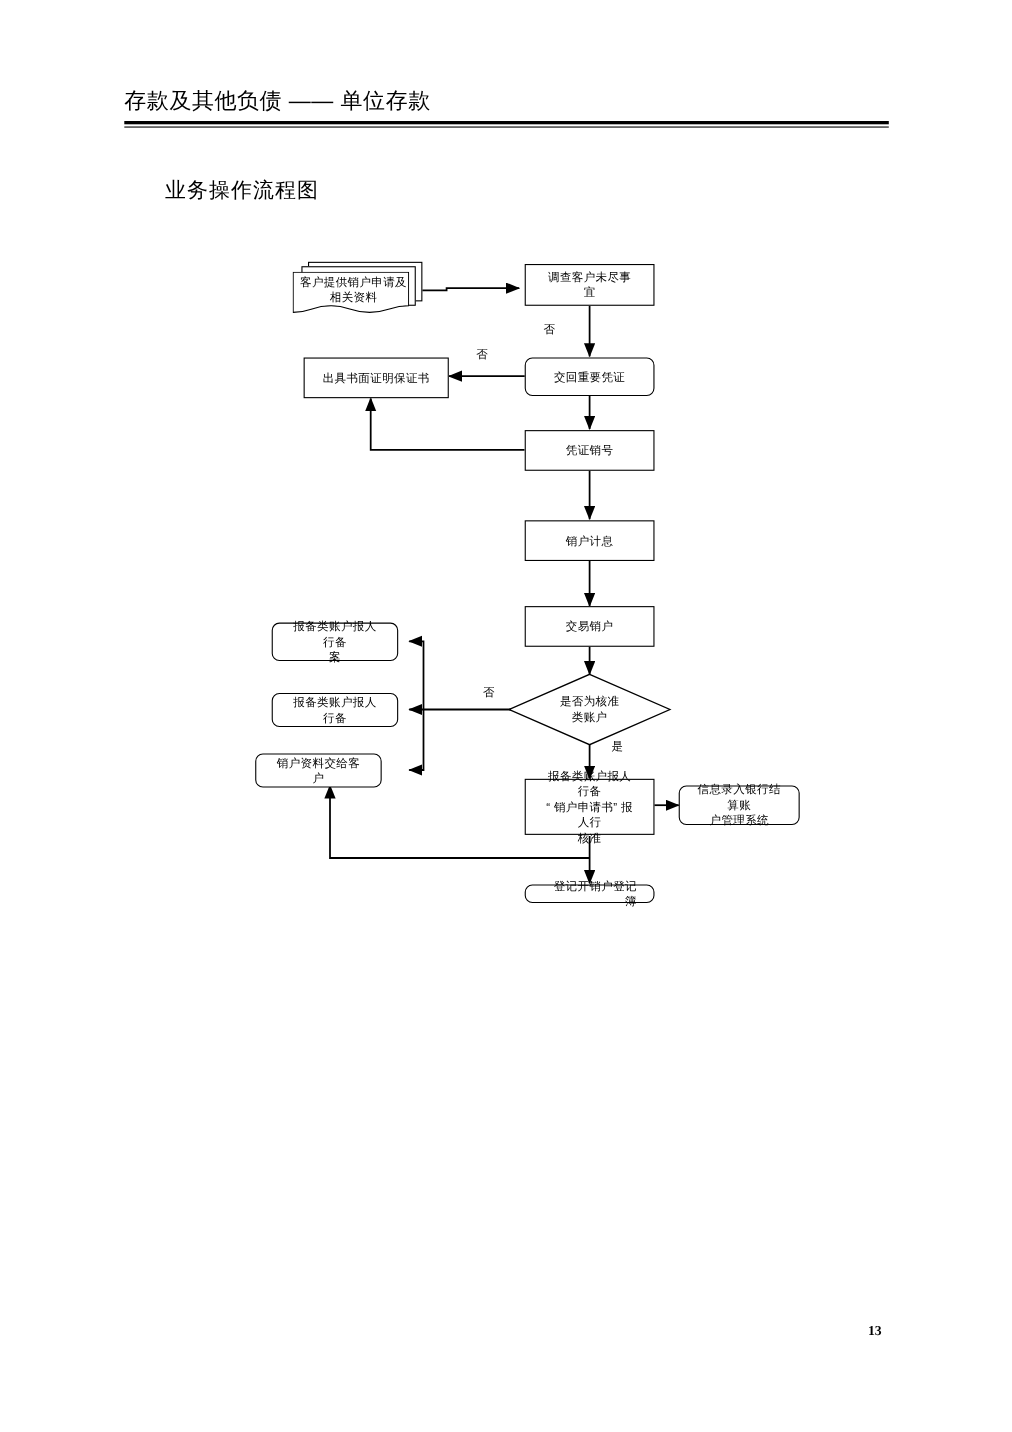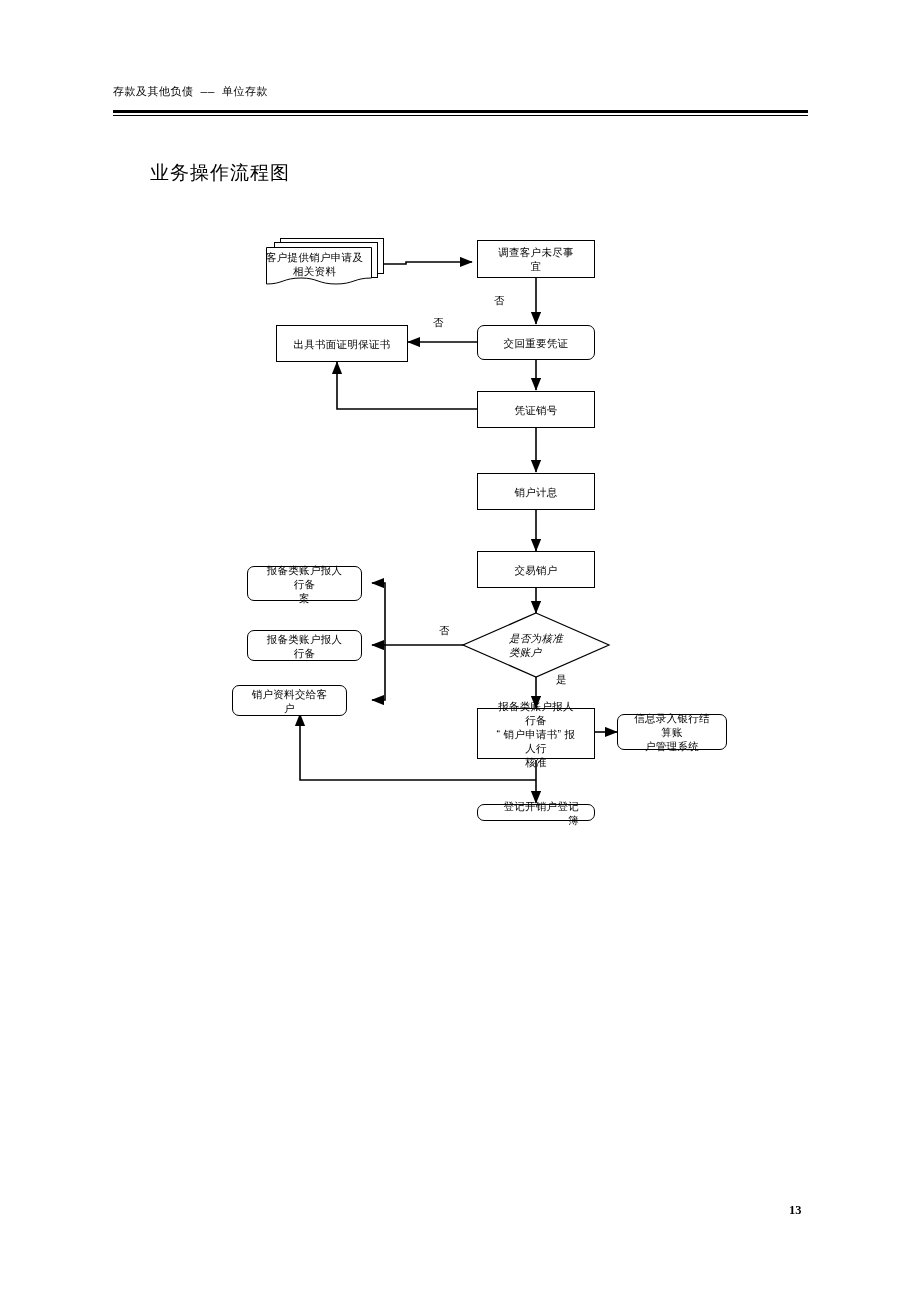--- a/index.html
+++ b/index.html
@@ -16,25 +16,24 @@
   }
 
   
   .page-header {
     position: absolute;
     left: 113px;
     top: 82px;
     width: 695px;
   }
   .header-text {
-    font-size: 11px;
+    font-size: 20px;
     letter-spacing: 0.5px;
     white-space: nowrap;
     line-height: 20px;
-    font-family: Liberation Mono, monospace;
   }
   .header-rule-thick {
     position: absolute;
     left: 113px;
     top: 110px;
     width: 695px;
     height: 3px;
     background: #000;
   }
   .header-rule-thin {
@@ -100,40 +99,40 @@
   }
   .doc-stack .sheet.back2 { left: 14px; top: 0px;  width: 104px; height: 36px; }
   .doc-stack .sheet.back1 { left: 8px;  top: 4px;  width: 104px; height: 36px; }
   .doc-stack .front {
     position: absolute;
     left: 0; top: 9px; width: 104px; height: 36px;
   }
   .doc-stack .front .label {
     position: absolute;
     left: 0; top: 0; width: 104px; height: 34px;
-    display: flex; align-items: center; justify-content: flex-start;
+    display: flex; align-items: center; justify-content: flex-end;
     text-align: center;
     font-size: 10.5px;
     line-height: 14px;
     letter-spacing: 0.3px;
     z-index: 3;
   }
 
   
   .diamond {
     position: absolute;
   }
   .diamond .dlabel {
     position: absolute;
     left: 0; top: 0; width: 100%; height: 100%;
     display: flex; align-items: center; justify-content: center;
+    text-align: center;
     font-size: 10.5px;
     line-height: 14px;
     letter-spacing: 0.3px;
-    font-style: italic;
   }
 
   .edge-label {
     position: absolute;
     font-size: 10.5px;
     line-height: 13px;
     letter-spacing: 0.3px;
     background: transparent;
     white-space: nowrap;
   }

